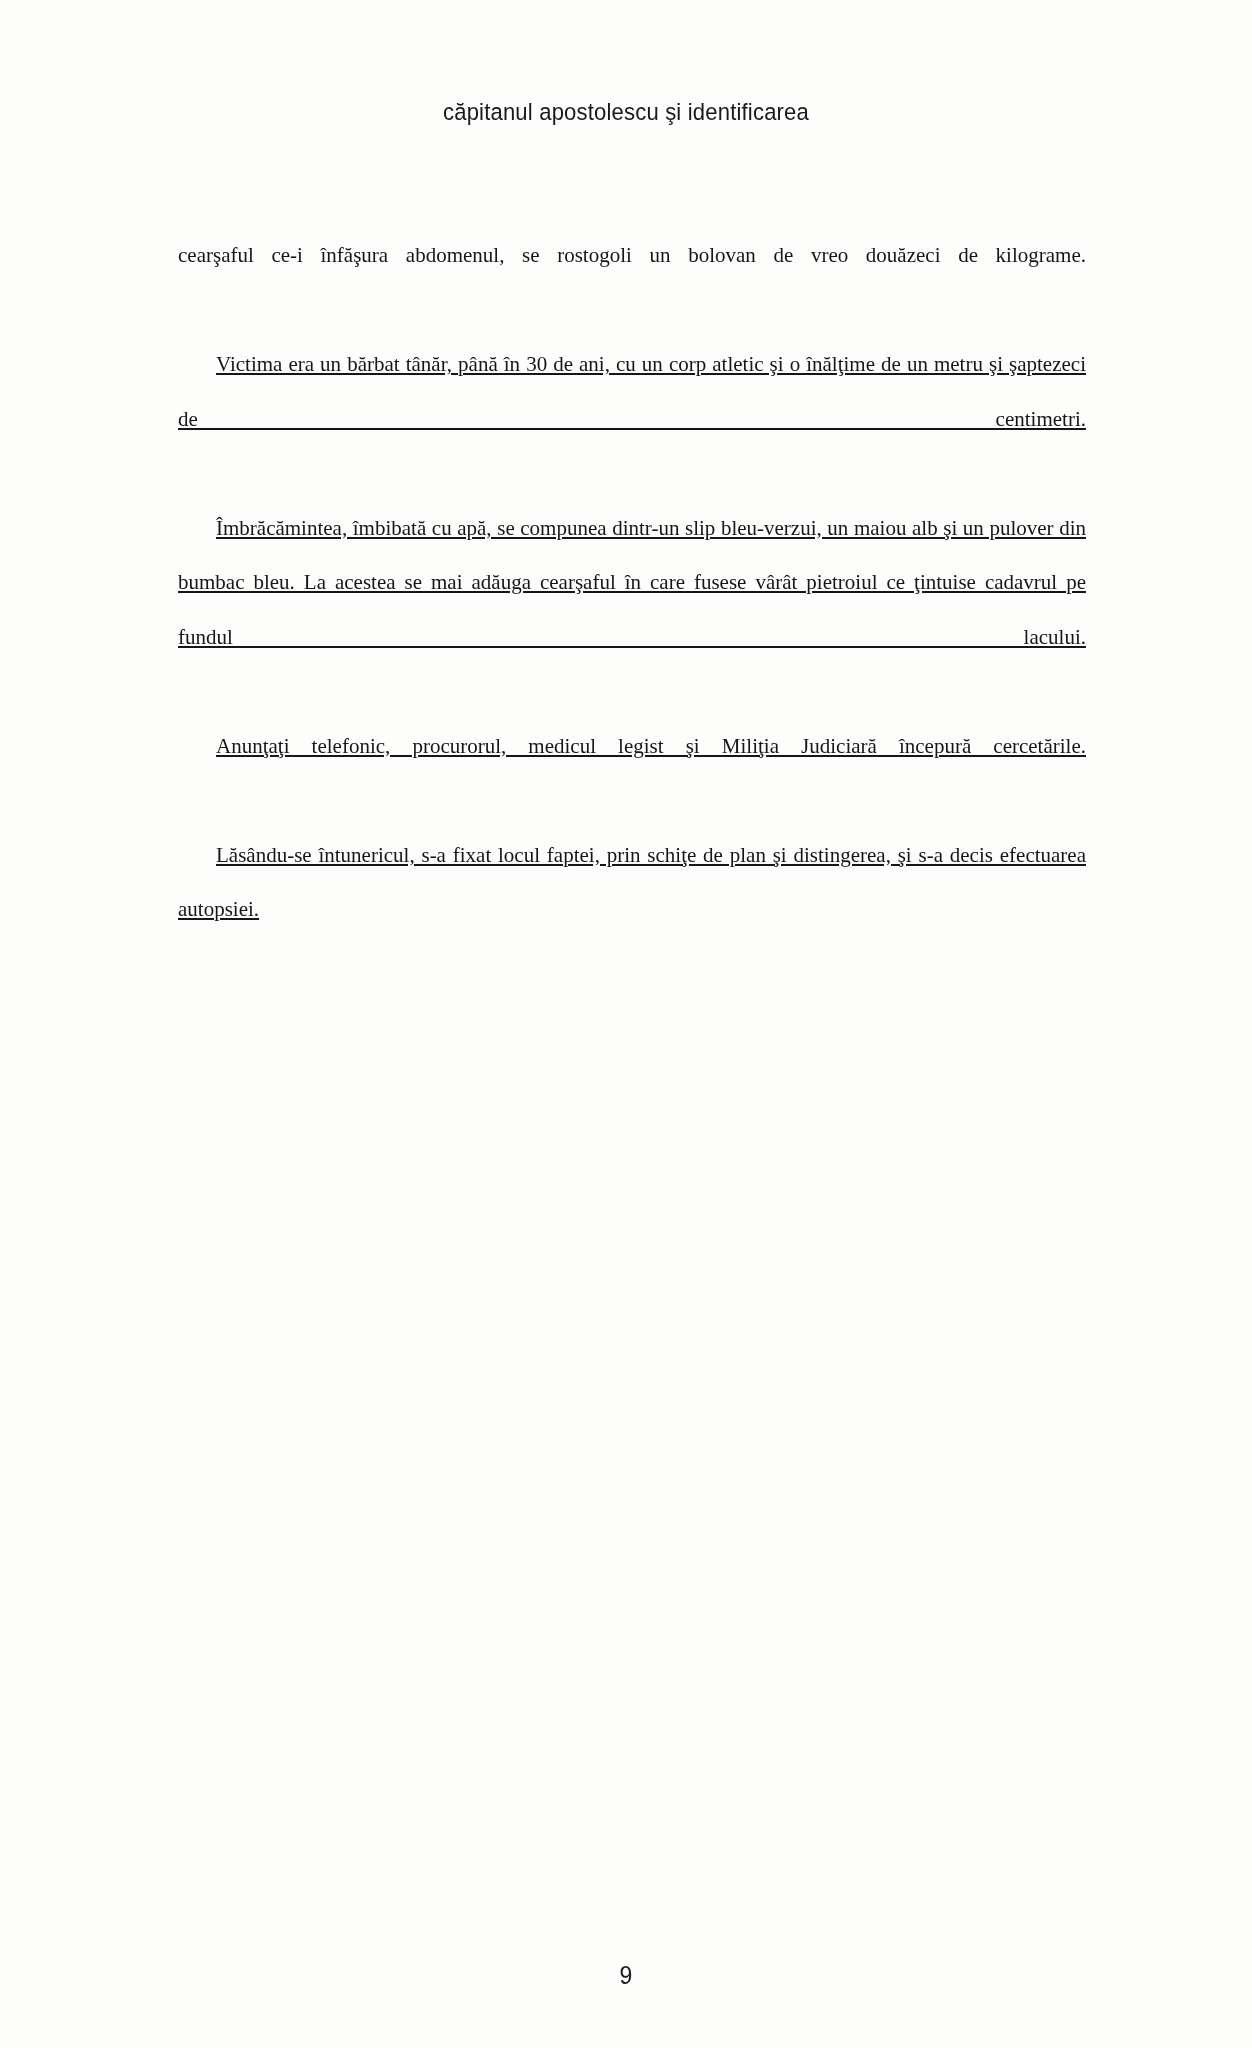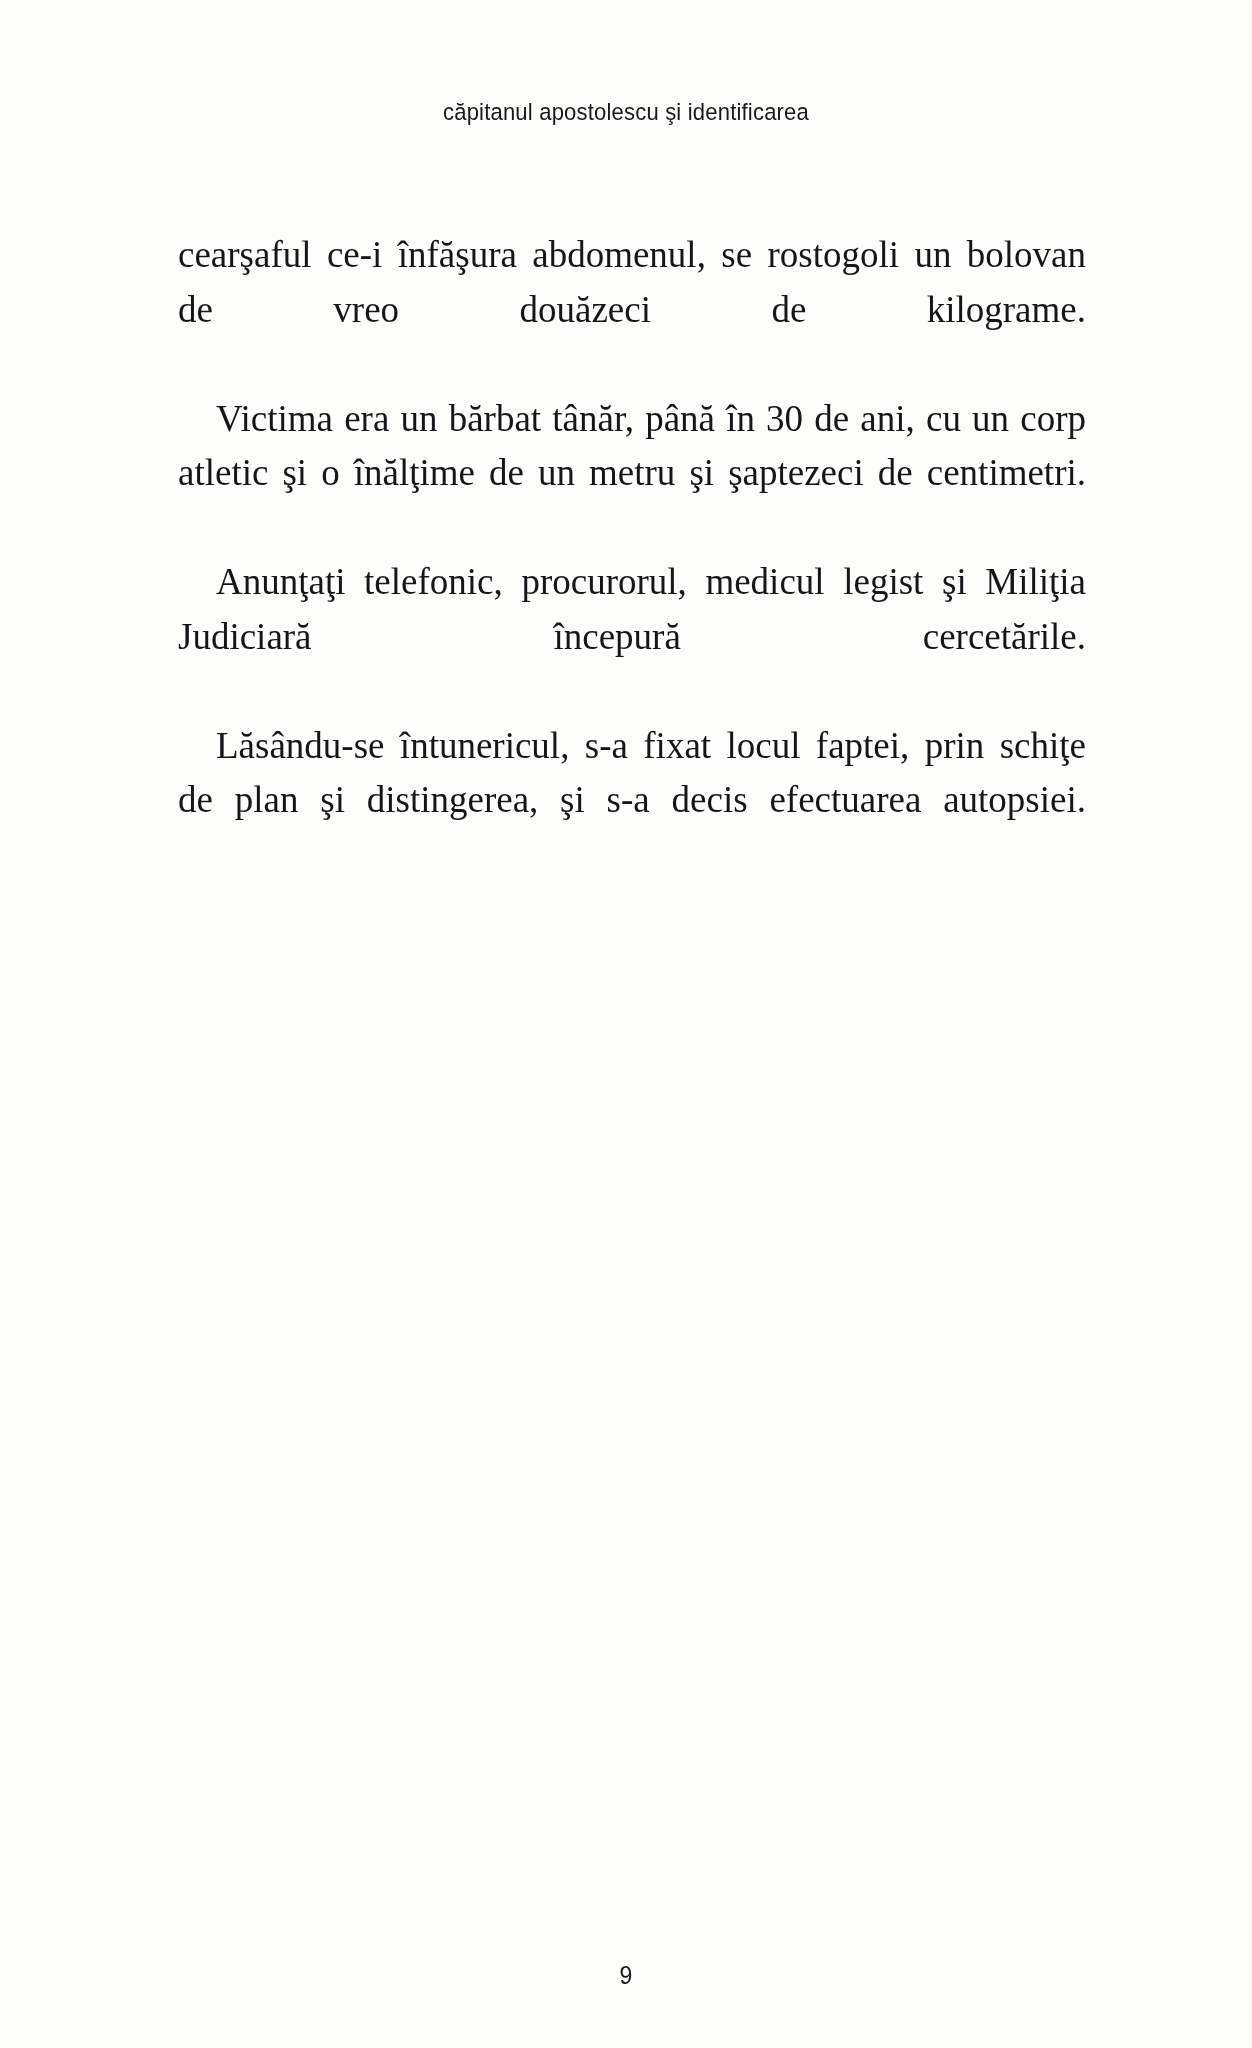--- a/index.html
+++ b/index.html
@@ -36,37 +36,38 @@
     white-space: nowrap;
   }
 
   
   .text-block {
     position: absolute;
     top: 228px;
     left: 178px;
     width: 908px;
     font-family: "Liberation Serif", "DejaVu Serif", serif;
-    font-size: 37px;
+    font-size: 21px;
     line-height: 54.5px;
     color: #16161a;
     text-align: justify;
     text-justify: inter-word;
     -webkit-hyphens: none;
     hyphens: none;
   }
 
   .text-block p {
     margin: 0;
     padding: 0;
     text-indent: 0;
   }
 
   .text-block p.indented {
     text-indent: 38px;
+    text-decoration: underline;
   }
 
   
   .text-block p::after {
     content: "";
     display: inline-block;
     width: 100%;
   }
 
   
@@ -86,19 +87,20 @@
 </head>
 <body>
 
 <div class="page">
 
   <div class="running-header">căpitanul apostolescu şi identificarea</div>
 
   <div class="text-block">
     <p>cearşaful ce-i înfăşura abdomenul, se rostogoli un bolovan de vreo douăzeci de kilograme.</p>
     <p class="indented">Victima era un bărbat tânăr, până în 30 de ani, cu un corp atletic şi o înălţime de un metru şi şaptezeci de centimetri.</p>
+    <p class="indented">Îmbrăcămintea, îmbibată cu apă, se compunea dintr-un slip bleu-verzui, un maiou alb şi un pulover din bumbac bleu. La acestea se mai adăuga cearşaful în care fusese vârât pietroiul ce ţintuise cadavrul pe fundul lacului.</p>
     <p class="indented">Anunţaţi telefonic, procurorul, medicul legist şi Miliţia Judiciară începură cercetările.</p>
     <p class="indented">Lăsându-se întunericul, s-a fixat locul faptei, prin schiţe de plan şi distingerea, şi s-a decis efectuarea autopsiei.</p>
   </div>
 
   <div class="folio">9</div>
 
 </div>
 
 </body></html>

